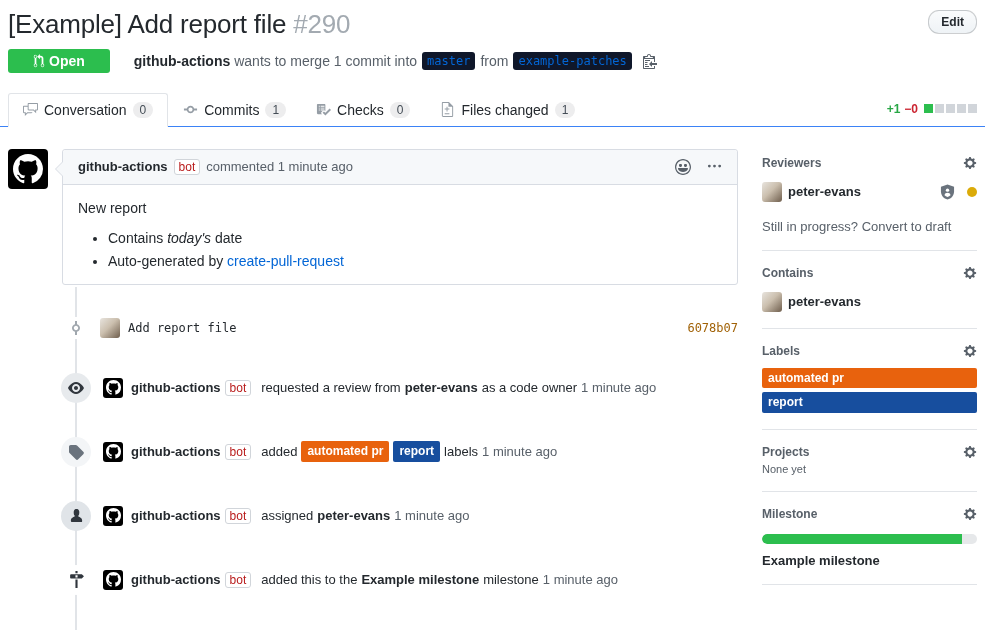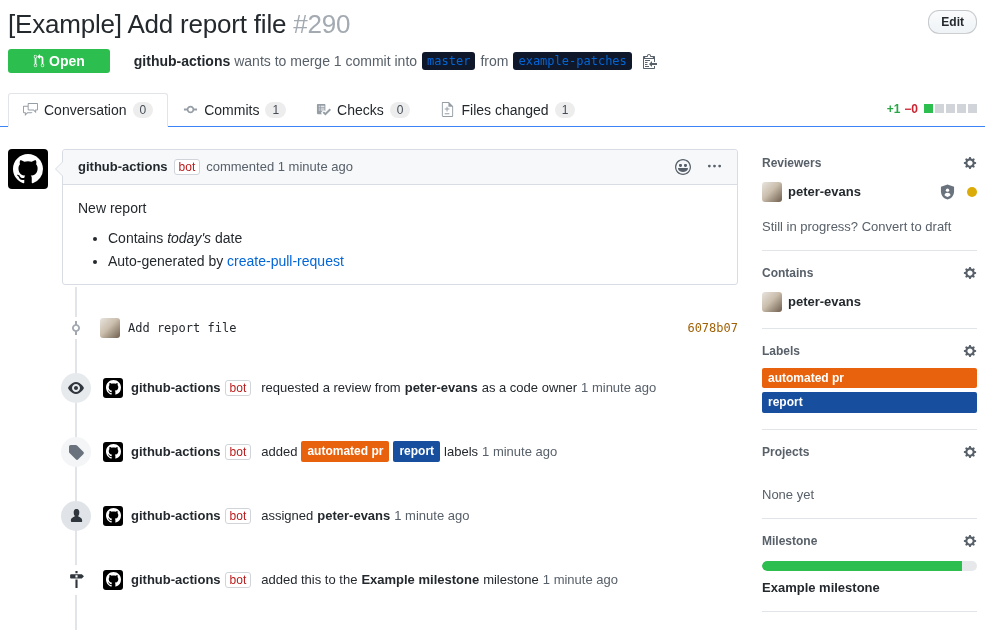--- a/index.html
+++ b/index.html
@@ -100,21 +100,21 @@
   .sb-head { display:flex; align-items:center; justify-content:space-between;
     font-size:12px; font-weight:bold; color:#586069; }
   .gear { color:#586069; cursor:pointer; display:flex; }
   .sb-user { display:flex; align-items:center; margin-top:12px; font-size:13px; }
   .sb-avatar { width:20px; height:20px; border-radius:3px;
     background:linear-gradient(135deg,#e8e4de 0%,#cbbfae 45%,#6e5d4c 100%); flex:none; cursor:pointer; }
   .sb-user .bold-link { margin-left:6px; }
   .review-state { margin-left:auto; display:flex; align-items:center; gap:12px; }
   .dot-pending { width:10px; height:10px; border-radius:50%; background:#dbab09; }
   .draft-note { margin-top:17px; font-size:13px; color:#586069; }
-  .sb-empty { margin-top:28px; font-size:13px; color:#586069; }
+  .sb-empty { margin-top:4px; font-size:11px; color:#586069; }
   .sb-label { display:block; margin-top:4px; font-size:12px; font-weight:bold; color:#fff;
     padding:2px 6px; border-radius:2px; cursor:pointer; line-height:1.4; }
   .progress { margin-top:13px; height:10px; background:#e6e8ea; border-radius:5px; overflow:hidden; }
   .progress-fill { height:100%; border-radius:5px 0 0 5px; }
   .milestone-name { margin-top:9px; font-size:13px; font-weight:bold; cursor:pointer; }
 
   .octicon { display:inline-flex; }
 </style>
 </head>
 <body>

